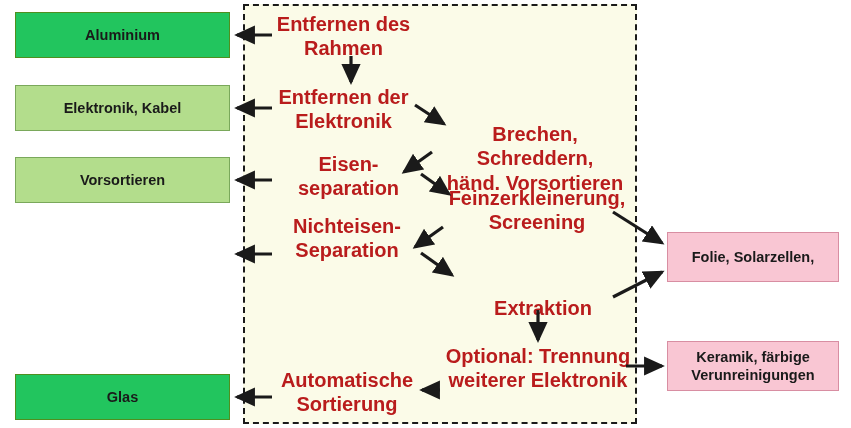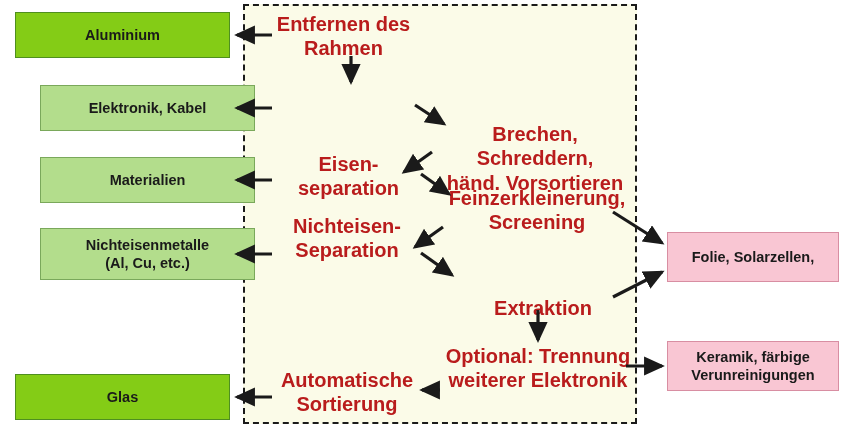--- a/index.html
+++ b/index.html
@@ -35,27 +35,26 @@
     align-items: center;
     justify-content: center;
     text-align: center;
     font-weight: bold;
     font-size: 14.5px;
     color: #1a1a1a;
     line-height: 1.25;
     padding: 2px 4px;
   }
   .box-green-dark {
-    background: #84cc16;
+    background: #22c55e;
     border: 1px solid #4f8f1f;
   }
   .box-green-light {
     background: #b3dd8c;
     border: 1px solid #7aa85b;
-    margin-left: 25px;
   }
   .box-pink {
     background: #f9c6d3;
     border: 1px solid #d88ea2;
   }
 
   
   .step {
     position: absolute;
     text-align: center;
@@ -84,46 +83,46 @@
 
   <div class="box box-green-dark" style="left:15px; top:12px; width:215px; height:46px;">
     <span>Aluminium</span>
   </div>
 
   <div class="box box-green-light" style="left:15px; top:85px; width:215px; height:46px;">
     <span>Elektronik, Kabel</span>
   </div>
 
   <div class="box box-green-light" style="left:15px; top:157px; width:215px; height:46px;">
-    <span>Materialien</span>
+    <span>Vorsortieren</span>
   </div>
 
-  <div class="box box-green-light" style="left:15px; top:228px; width:215px; height:52px; flex-direction:column;">
-    <span>Nichteisenmetalle</span>
-    <span>(Al, Cu, etc.)</span>
-  </div>
 
   <div class="box box-green-dark" style="left:15px; top:374px; width:215px; height:46px;">
     <span>Glas</span>
   </div>
 
   <div class="box box-pink" style="left:667px; top:232px; width:172px; height:50px; flex-direction:column;">
     <span>Folie, Solarzellen,</span>
   </div>
 
   <div class="box box-pink" style="left:667px; top:341px; width:172px; height:50px; flex-direction:column;align-items:center;">
     <span>Keramik, färbige</span>
     <span>Verunreinigungen</span>
   </div>
 
   <div class="step" style="left:276px; top:12px; width:135px;">
     <div>Entfernen des</div>
     <div>Rahmen</div>
   </div>
 
+  <div class="step" style="left:276px; top:85px; width:135px;">
+    <div>Entfernen der</div>
+    <div>Elektronik</div>
+  </div>
 
   <div class="step" style="left:286px; top:152px; width:125px;">
     <div>Eisen-</div>
     <div>separation</div>
   </div>
 
   <div class="step" style="left:281px; top:214px; width:132px;">
     <div>Nichteisen-</div>
     <div>Separation</div>
   </div>

